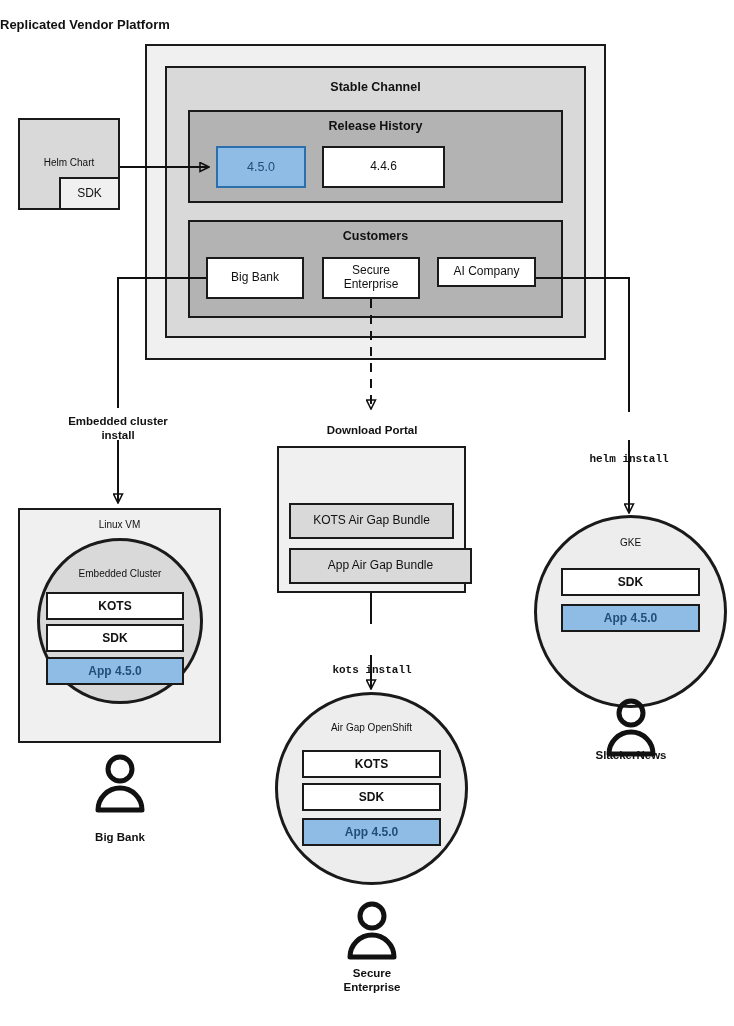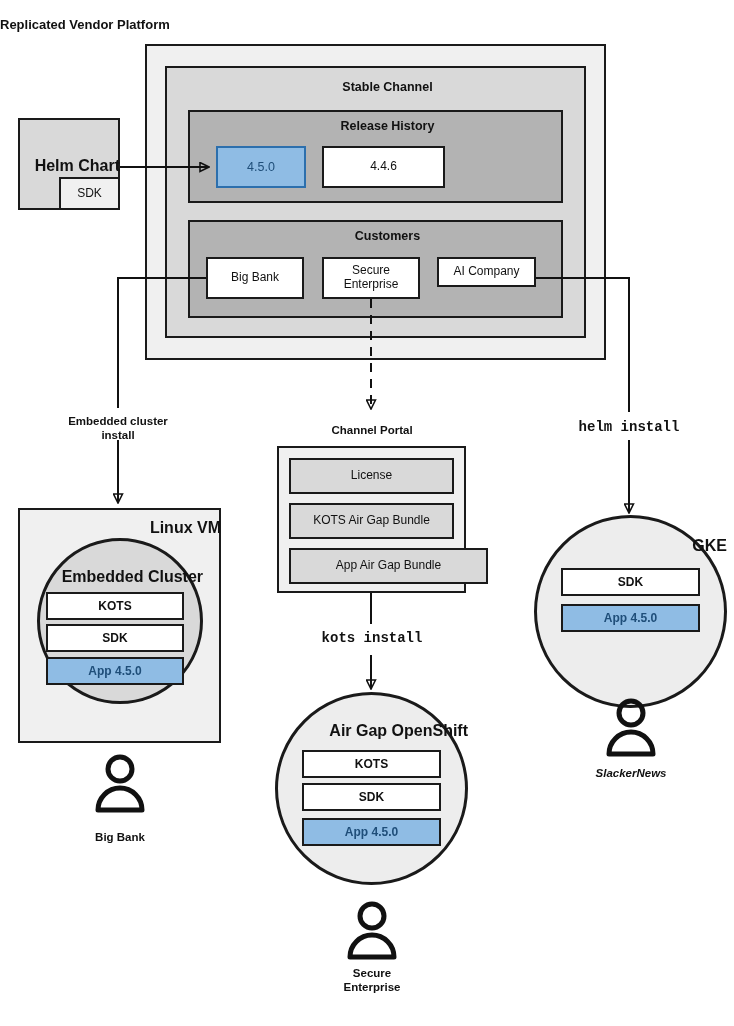--- a/index.html
+++ b/index.html
@@ -68,39 +68,39 @@
     width: 100%;
     text-align: left;
     font-size: 13px;
     font-weight: bold;
   }
   .sect-title {
     position: absolute;
     text-align: center;
     font-size: 12.5px;
     font-weight: bold;
-    padding-left: 12px;
   }
   .node-title {
     position: absolute;
-    text-align: right;
-    font-size: 16px;
-    font-weight: bold;
+    text-align: center;
+    font-size: 10px;
+    font-weight: normal;
   }
   .edge-label {
     position: absolute;
     text-align: center;
     font-size: 11.5px;
     font-weight: bold;
     line-height: 1.25;
   }
   .edge-label.mono {
     font-family: "Liberation Mono", monospace;
-    font-size: 14px;
-    font-weight: bold;
+    font-size: 11px;
+    font-weight: bold;
+    margin-top: 34px;
   }
   .actor-label {
     position: absolute;
     text-align: center;
     font-size: 11.5px;
     font-weight: bold;
     line-height: 1.25;
   }
   .stack-item {
     position: absolute;
@@ -141,30 +141,29 @@
 Enterprise</div>
   <div class="center-box fill-white" style="left:437px;top:257px;width:99px;height:30px;font-size:12px;">AI Company</div>
 
   <div class="box fill-mid" style="left:18px;top:118px;width:102px;height:92px;"></div>
   <div class="node-title" style="left:18px;top:157px;width:102px;">Helm Chart</div>
   <div class="center-box fill-light" style="left:59px;top:177px;width:61px;height:33px;font-size:12px;">SDK</div>
 
   <div class="edge-label" style="left:43px;top:414px;width:150px;white-space:pre-line;">Embedded cluster
 install</div>
 
-  <div class="edge-label" style="left:297px;top:423px;width:150px;">Channel Portal</div>
+  <div class="edge-label" style="left:297px;top:423px;width:150px;">Download Portal</div>
 
   <div class="edge-label mono" style="left:553px;top:419px;width:152px;">helm install</div>
 
   <div class="edge-label mono" style="left:297px;top:630px;width:150px;">kots install</div>
 
   <div class="box fill-light" style="left:277px;top:446px;width:189px;height:147px;"></div>
-  <div class="center-box fill-mid" style="left:289px;top:458px;width:165px;height:36px;font-size:12px;">License</div>
   <div class="center-box fill-mid" style="left:289px;top:503px;width:165px;height:36px;font-size:12px;">KOTS Air Gap Bundle</div>
-  <div class="center-box fill-mid" style="left:289px;top:548px;width:199px;height:36px;font-size:12px;">App Air Gap Bundle</div>
+  <div class="center-box fill-mid" style="left:289px;top:548px;width:183px;height:36px;font-size:12px;">App Air Gap Bundle</div>
 
   <div class="box fill-light" style="left:18px;top:508px;width:203px;height:235px;"></div>
   <div class="node-title" style="left:18px;top:519px;width:203px;">Linux VM</div>
   <div class="circle circle-mid" style="left:37px;top:538px;width:166px;height:166px;"></div>
   <div class="node-title" style="left:37px;top:568px;width:166px;">Embedded Cluster</div>
   <div class="stack-item fill-white" style="left:46px;top:592px;width:138px;height:28px;">KOTS</div>
   <div class="stack-item fill-white" style="left:46px;top:624px;width:138px;height:28px;">SDK</div>
   <div class="stack-item fill-blue" style="left:46px;top:657px;width:138px;height:28px;">App 4.5.0</div>
 
   <div class="actor-icon" style="left:93px;top:753px;">
@@ -194,21 +193,21 @@
   <div class="node-title" style="left:534px;top:537px;width:193px;">GKE</div>
   <div class="stack-item fill-white" style="left:561px;top:568px;width:139px;height:28px;">SDK</div>
   <div class="stack-item fill-blue" style="left:561px;top:604px;width:139px;height:28px;">App 4.5.0</div>
 
   <div class="actor-icon" style="left:604px;top:697px;">
     <svg width="54" height="62" viewBox="0 0 54 62" xmlns="http://www.w3.org/2000/svg">
       <circle cx="27" cy="16" r="12" fill="none" stroke="#111111" stroke-width="5"></circle>
       <path d="M5 57 A22 22 0 0 1 49 57 Z" fill="none" stroke="#111111" stroke-width="5" stroke-linejoin="round"></path>
     </svg>
   </div>
-  <div class="actor-label" style="left:556px;top:766px;width:150px;font-style:italic;">SlackerNews</div>
+  <div class="actor-label" style="left:556px;top:748px;width:150px;">SlackerNews</div>
 
   <svg class="layer" viewBox="0 0 734 1026" xmlns="http://www.w3.org/2000/svg">
     <defs>
       <marker id="arrow-open" markerWidth="11" markerHeight="11" refX="9" refY="5.5" orient="auto" markerUnits="userSpaceOnUse">
         <path d="M1,1 L10,5.5 L1,10 z" fill="none" stroke="#111111" stroke-width="1.6"></path>
       </marker>
       <marker id="arrow-open-d" markerWidth="11" markerHeight="11" refX="9" refY="5.5" orient="auto" markerUnits="userSpaceOnUse">
         <path d="M1,1 L10,5.5 L1,10 z" fill="none" stroke="#111111" stroke-width="1.6"></path>
       </marker>
     </defs>

